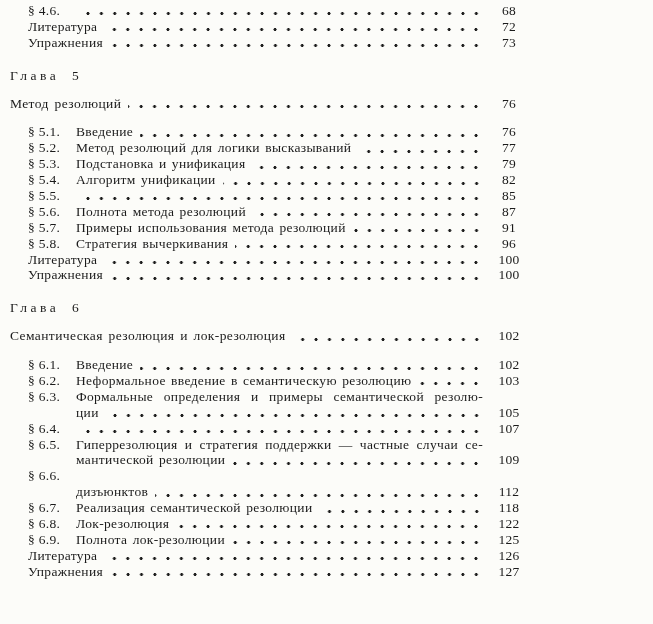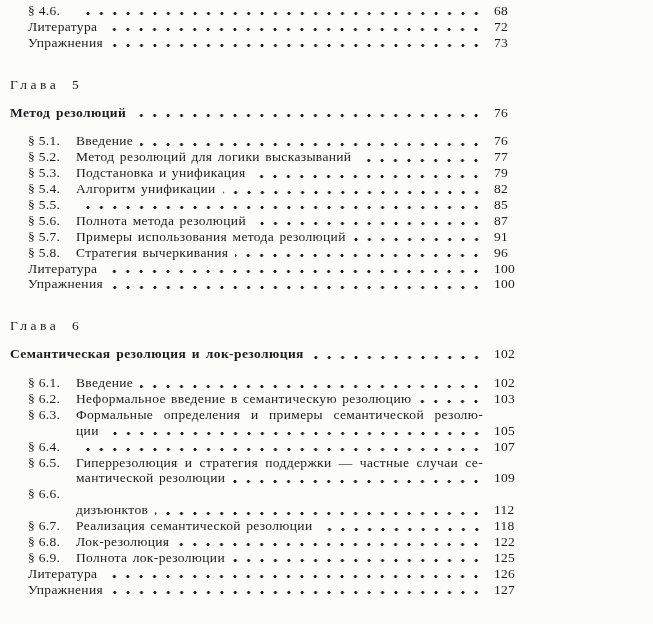--- a/index.html
+++ b/index.html
@@ -43,44 +43,44 @@
   .txt.wrap {
     flex: 1;
     white-space: normal;
     text-align: justify;
     text-align-last: justify;
     padding-right: 41px;
     font-family: Liberation Serif, serif;
   }
   .title { margin-bottom: 13px; }
   .title .txt {
-    font-weight: bold;
+    font-weight: normal;
     letter-spacing: 0.4px;
     word-spacing: 2px;
   }
   .chapter {
-    margin-top: 26px;
+    margin-top: 17px;
     margin-bottom: 12px;
     height: 15.9px;
     line-height: 15.9px;
     letter-spacing: 3.5px;
     word-spacing: 6px;
   }
   .leader {
     flex: 1;
     align-self: stretch;
     margin: 0 9px 0 7px;
     background-repeat: repeat-x;
     background-size: 13.4px 5px;
     background-position: right 2px bottom 2.5px;
   }
   .pg {
     flex: none;
     width: 30px;
-    text-align: left;
+    text-align: center;
     letter-spacing: 0.3px;
   }
 </style>
 </head>
 <body style="background: rgb(252, 252, 249); color: rgb(27, 27, 27);">
 
 <div class="page" id="toc-page">
     <div class="row entry">
       <span class="num">§ 4.6.</span>
       <span class="leader" style="background-image: radial-gradient(circle, rgb(27, 27, 27) 1.25px, rgba(0, 0, 0, 0) 1.8px);"></span>

